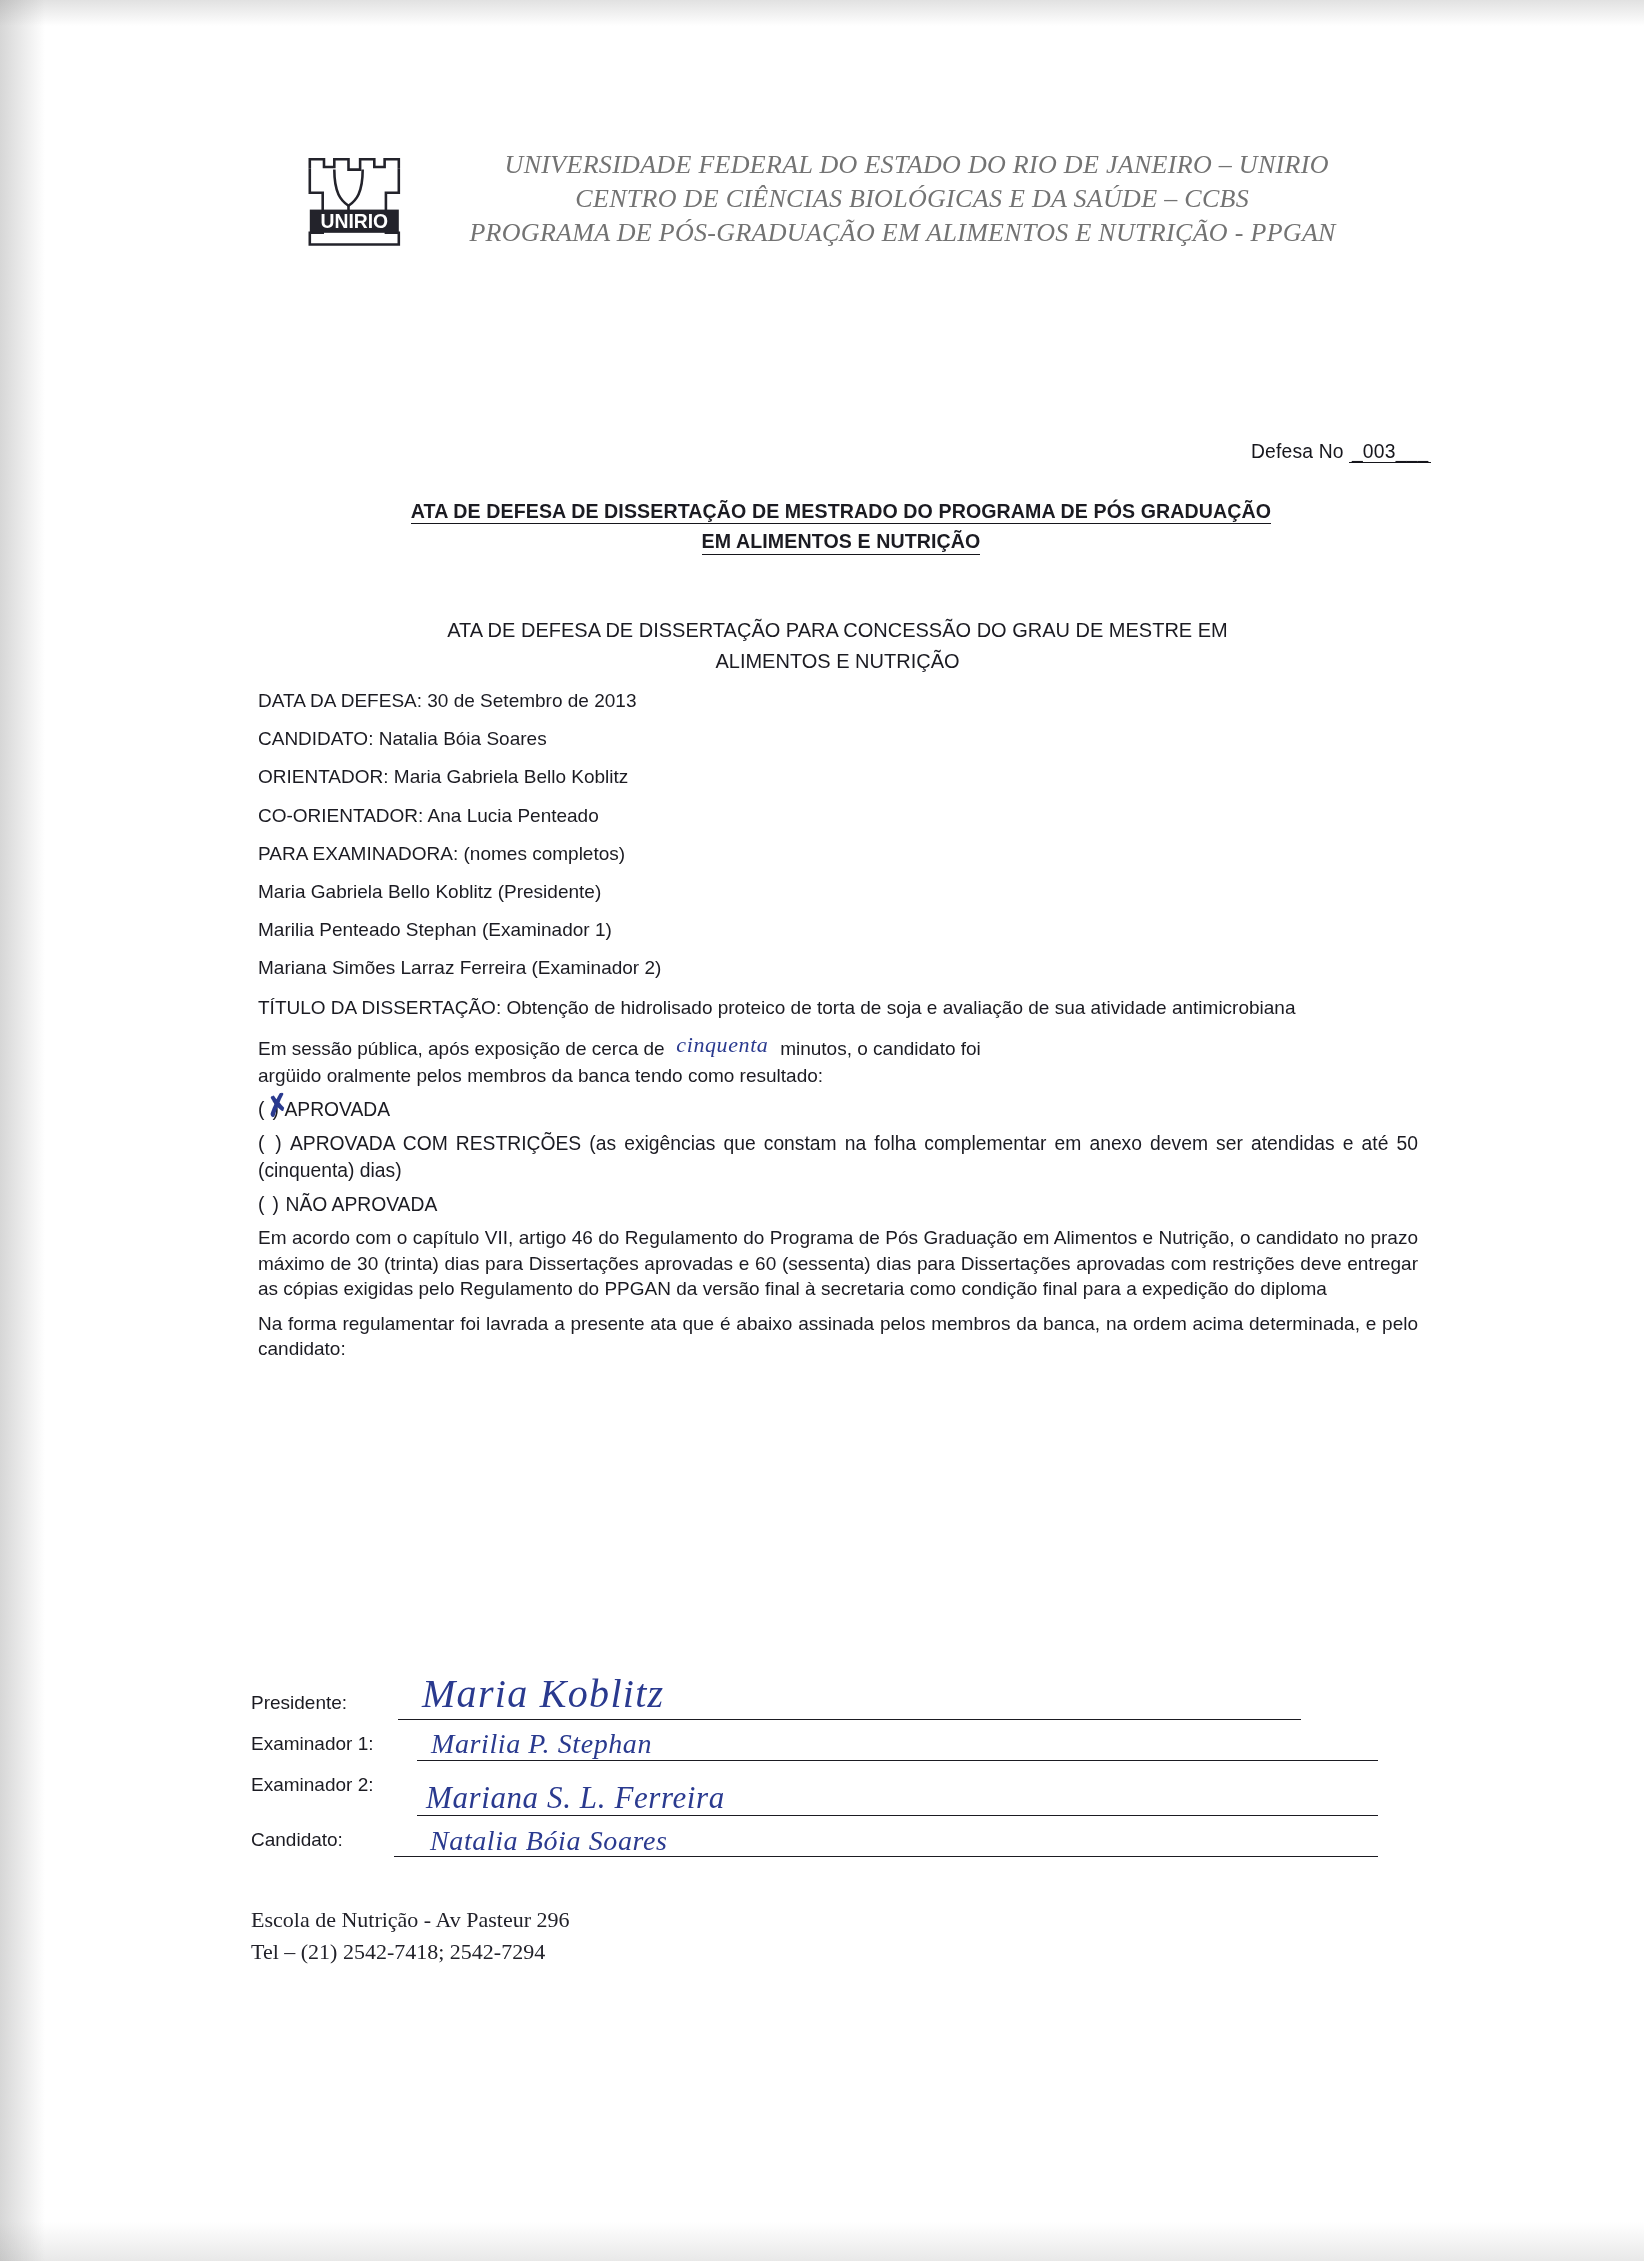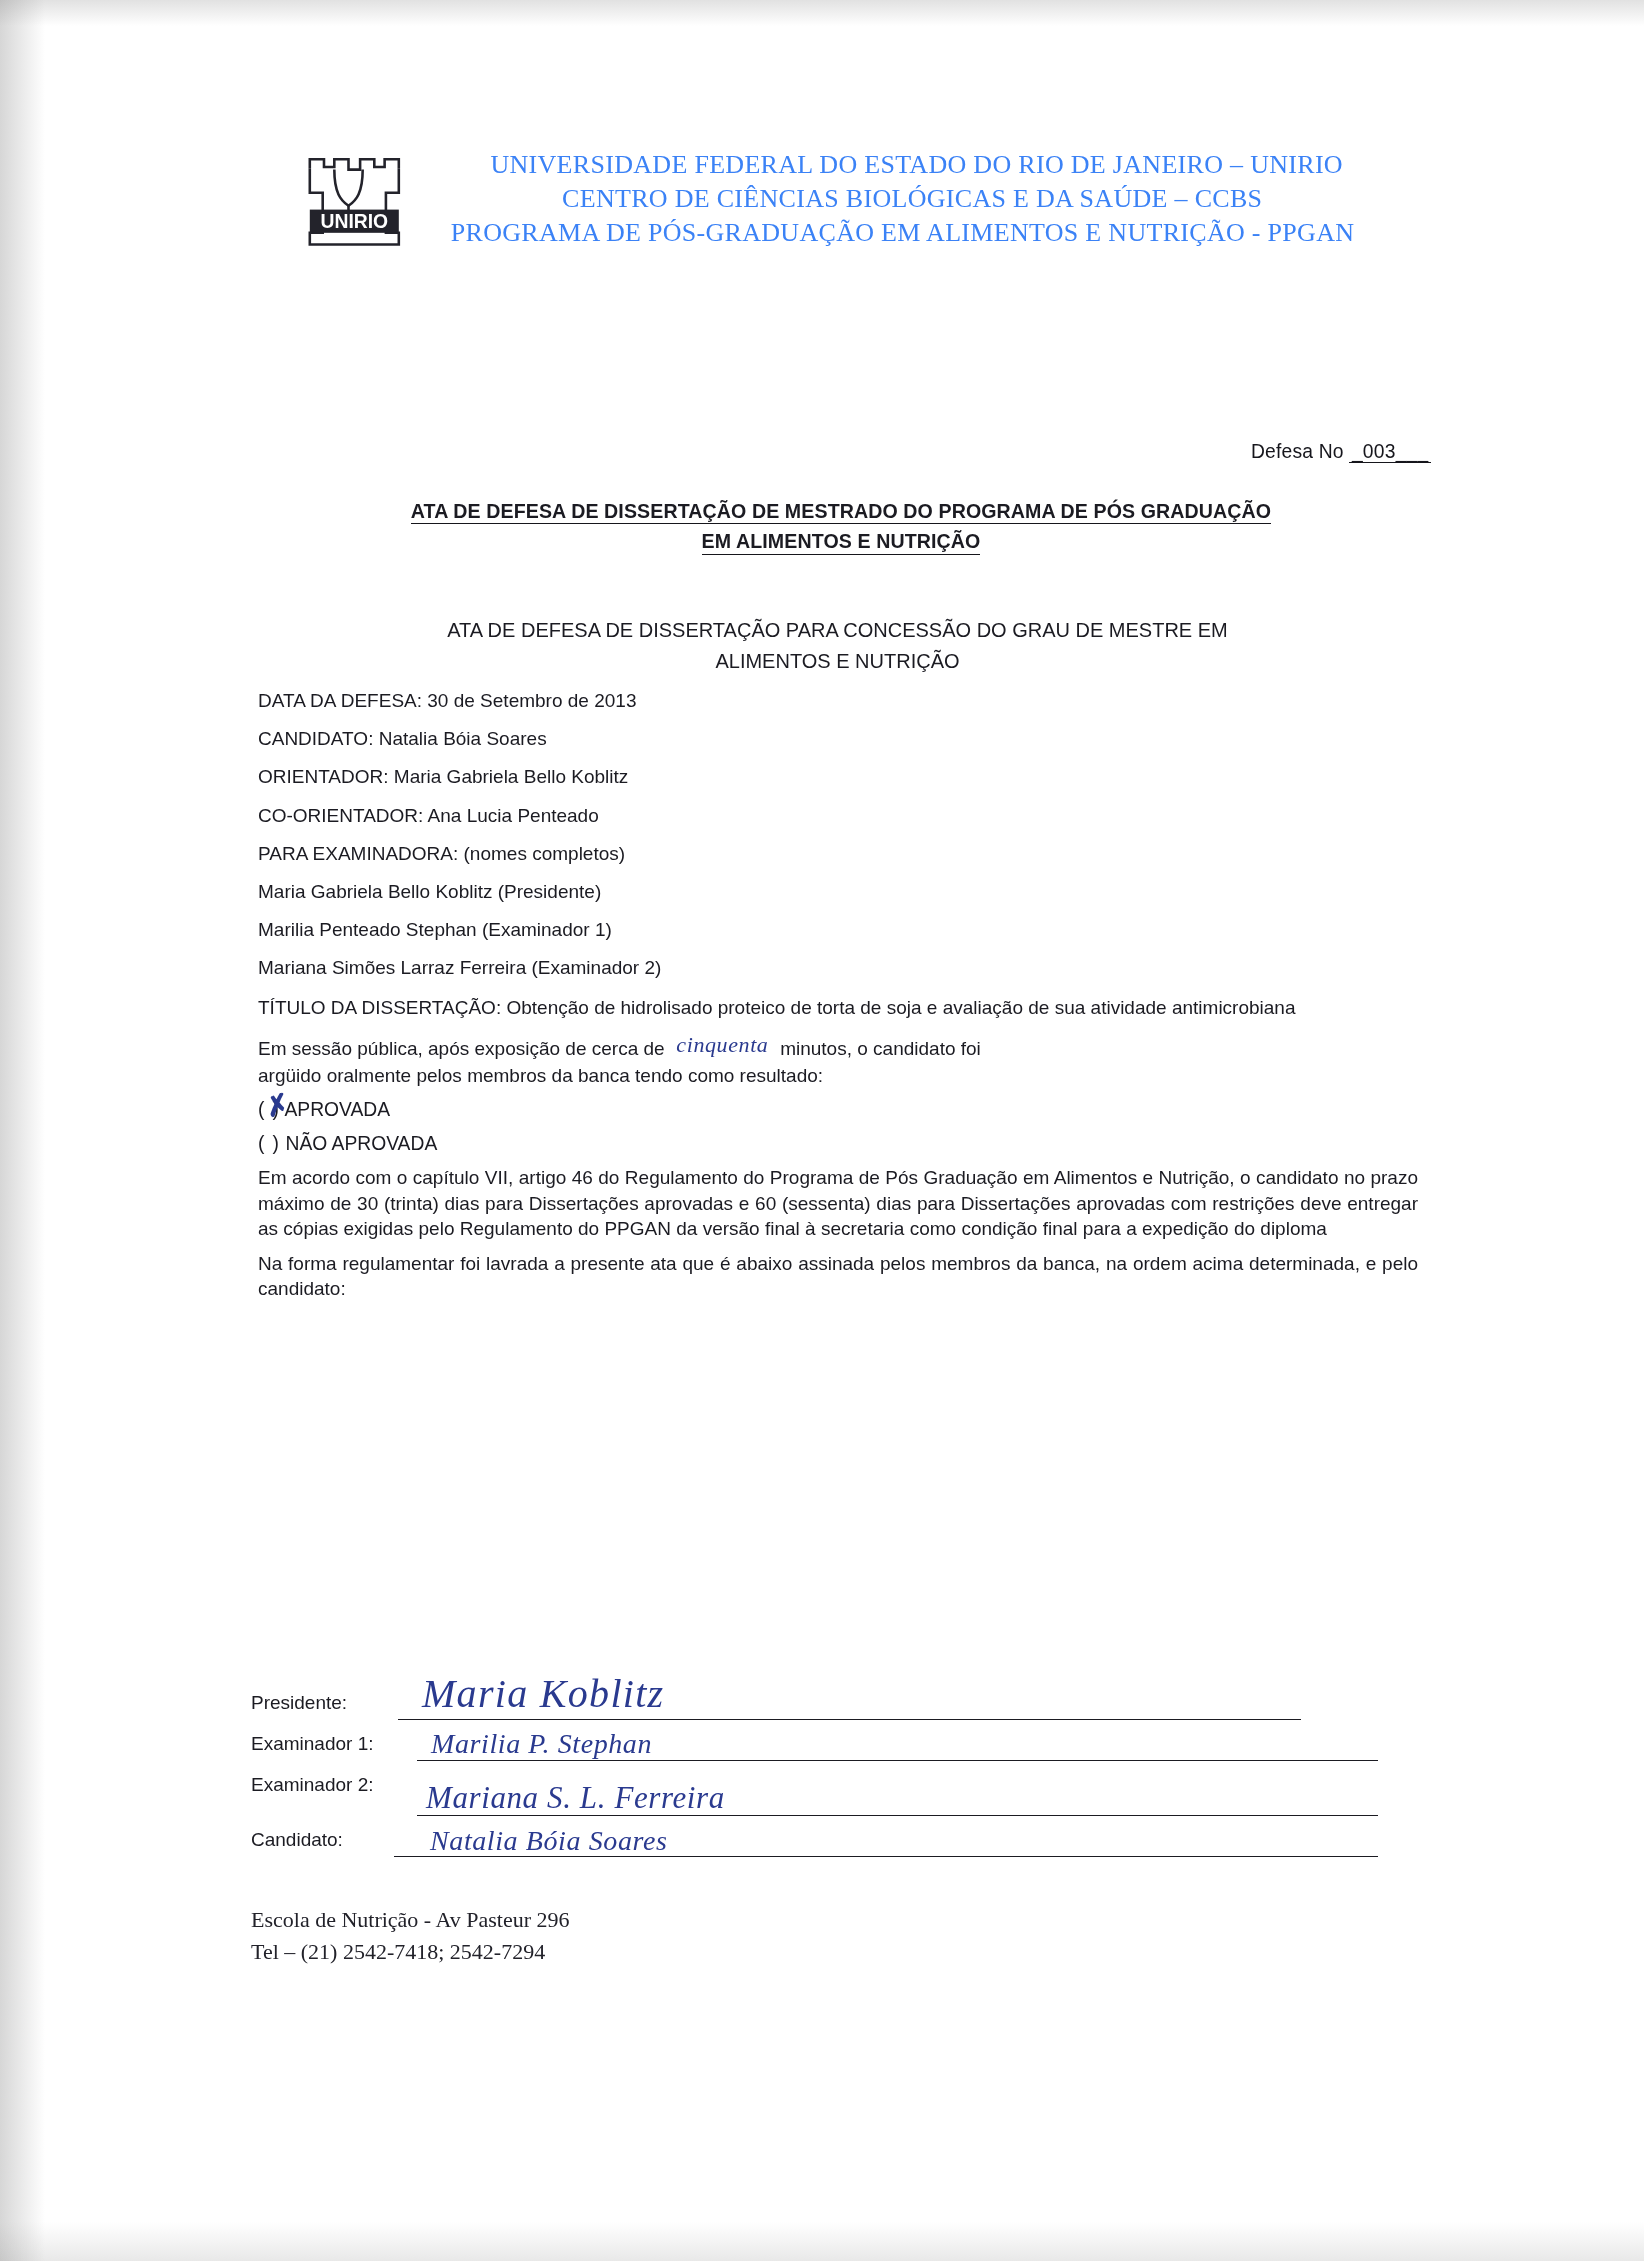--- a/index.html
+++ b/index.html
@@ -57,22 +57,23 @@
     margin-left: 13px;
   }
   .logo svg { display: block; }
   .header-lines {
     flex: 1;
     text-align: center;
     font-family: "Liberation Serif", serif;
     font-size: 26px;
     line-height: 1.30;
     letter-spacing: 0.3px;
-    color: #3b82f6;
+    color: #737373;
     margin-left: 6.4px;
+    font-style: italic;
   }
   .header-lines div:nth-child(1) { margin-left: 9px; }
   .header-lines div:nth-child(3) { margin-left: -19.3px; }
 
   
   .defesa-no {
     position: absolute;
     right: 213px;
     top: 441px;
     font-size: 19.3px;
@@ -330,20 +331,24 @@
       <br>
       <span>argüido oralmente pelos membros da banca tendo como resultado:</span>
     </div>
 
     <div class="option" style="position:relative;">
       <span class="mark" style="left:7.7px; top:-10.3px; transform:rotate(-14deg);">✗</span>
       <span class="paren">( )</span>
       <span>APROVADA</span>
     </div>
 
+    <div class="option">
+      <span class="paren">(  )</span>
+      <span>APROVADA COM RESTRIÇÕES (as exigências que constam na folha complementar em anexo devem ser atendidas e até 50 (cinquenta) dias)</span>
+    </div>
 
     <div class="option">
       <span class="paren">(  )</span>
       <span>NÃO APROVADA</span>
     </div>
 
     <div class="para">Em acordo com o capítulo VII, artigo 46 do Regulamento do Programa de Pós Graduação em Alimentos e Nutrição, o candidato no prazo máximo de 30 (trinta) dias para Dissertações aprovadas e 60 (sessenta) dias para Dissertações aprovadas com restrições deve entregar as cópias exigidas pelo Regulamento do PPGAN da versão final à secretaria como condição final para a expedição do diploma</div>
     <div class="para">Na forma regulamentar foi lavrada a presente ata que é abaixo assinada pelos membros da banca, na ordem acima determinada, e pelo candidato:</div>
 
   </div>

